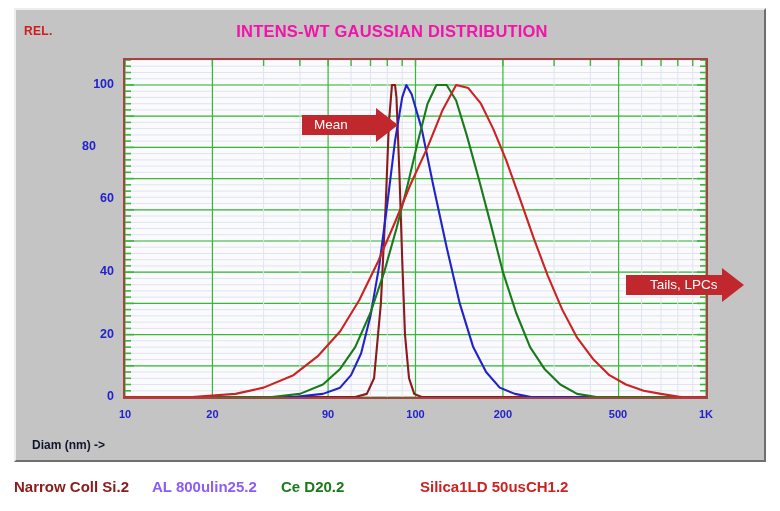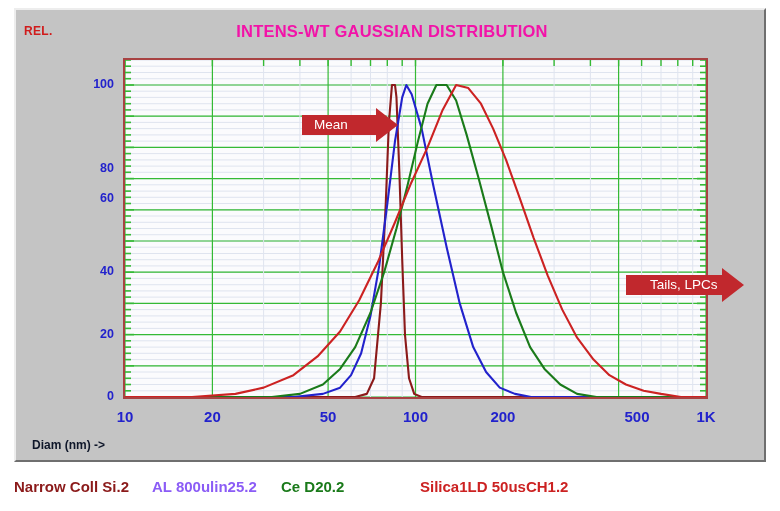--- a/index.html
+++ b/index.html
@@ -49,21 +49,21 @@
   #plot-svg { position: absolute; left: 0; top: 0; }
 
   
   .ylab {
     position: absolute;
     width: 40px; text-align: right;
     font-size: 12.5px; font-weight: bold; color: #2222cc;
   }
   .xlab {
     position: absolute;
-    font-size: 15px; font-weight: bold; color: #2222cc;
+    font-size: 11px; font-weight: bold; color: #2222cc;
     transform: translateX(-50%);
     white-space: nowrap;
   }
   #xlabel-row { position: absolute; left: 0; top: 398px; width: 752px; height: 20px; }
 
   
   #diam-label {
     position: absolute; left: 16px; top: 428px;
     font-size: 12px; font-weight: bold; color: #0f172a;
     white-space: nowrap;
@@ -345,30 +345,30 @@
             <polyline points="0.00,337.00 66.95,337.00 110.45,333.88 138.60,327.64 168.43,315.16 192.53,296.44 215.08,271.47 234.20,240.27 252.51,202.82 270.00,162.26 285.35,124.81 302.52,87.37 317.64,49.93 331.13,24.96 343.33,28.08 355.95,43.69 368.11,68.65 381.06,99.85 394.48,137.30 408.60,177.86 422.63,215.31 437.25,249.63 452.11,277.71 468.51,299.56 484.40,315.16 500.90,324.52 518.64,330.76 536.00,333.88 555.96,337.00 581.00,337.00" fill="none" stroke="#cc2222" stroke-width="2.1" stroke-linejoin="round" stroke-linecap="round"></polyline>
           </svg>
       </div>
     </div>
 
     <div id="ylabels">
         <div class="ylab" style="left: 58px; top: 379px;">0</div>
         <div class="ylab" style="left: 58px; top: 316.6px;">20</div>
         <div class="ylab" style="left: 58px; top: 254.2px;">40</div>
         <div class="ylab" style="left: 58px; top: 181px;">60</div>
-        <div class="ylab" style="left: 58px; top: 129.4px; margin-top: 22px;">80</div>
+        <div class="ylab" style="left: 40px; top: 129.4px;">80</div>
         <div class="ylab" style="left: 58px; top: 67px;">100</div>
       </div>
     <div id="xlabel-row">
         <div class="xlab" style="left: 109px; top: 0px;">10</div>
         <div class="xlab" style="left: 196.4px; top: 0px;">20</div>
-        <div class="xlab" style="left: 312.1px; top: 0px;">50</div>
+        <div class="xlab" style="left: 312.1px; top: 0px;">90</div>
         <div class="xlab" style="left: 399.5px; top: 0px;">100</div>
         <div class="xlab" style="left: 486.9px; top: 0px;">200</div>
-        <div class="xlab" style="left: 621px; top: 0px;">500</div>
+        <div class="xlab" style="left: 602px; top: 0px;">500</div>
         <div class="xlab" style="left: 690px; top: 0px;">1K</div>
       </div>
 
     <div id="diam-label">Diam (nm) -&gt;</div>
 
     <div class="callout" id="callout-mean">
       <div class="body"></div>
       <div class="head"></div>
       <div class="txt">Mean</div>
     </div>

